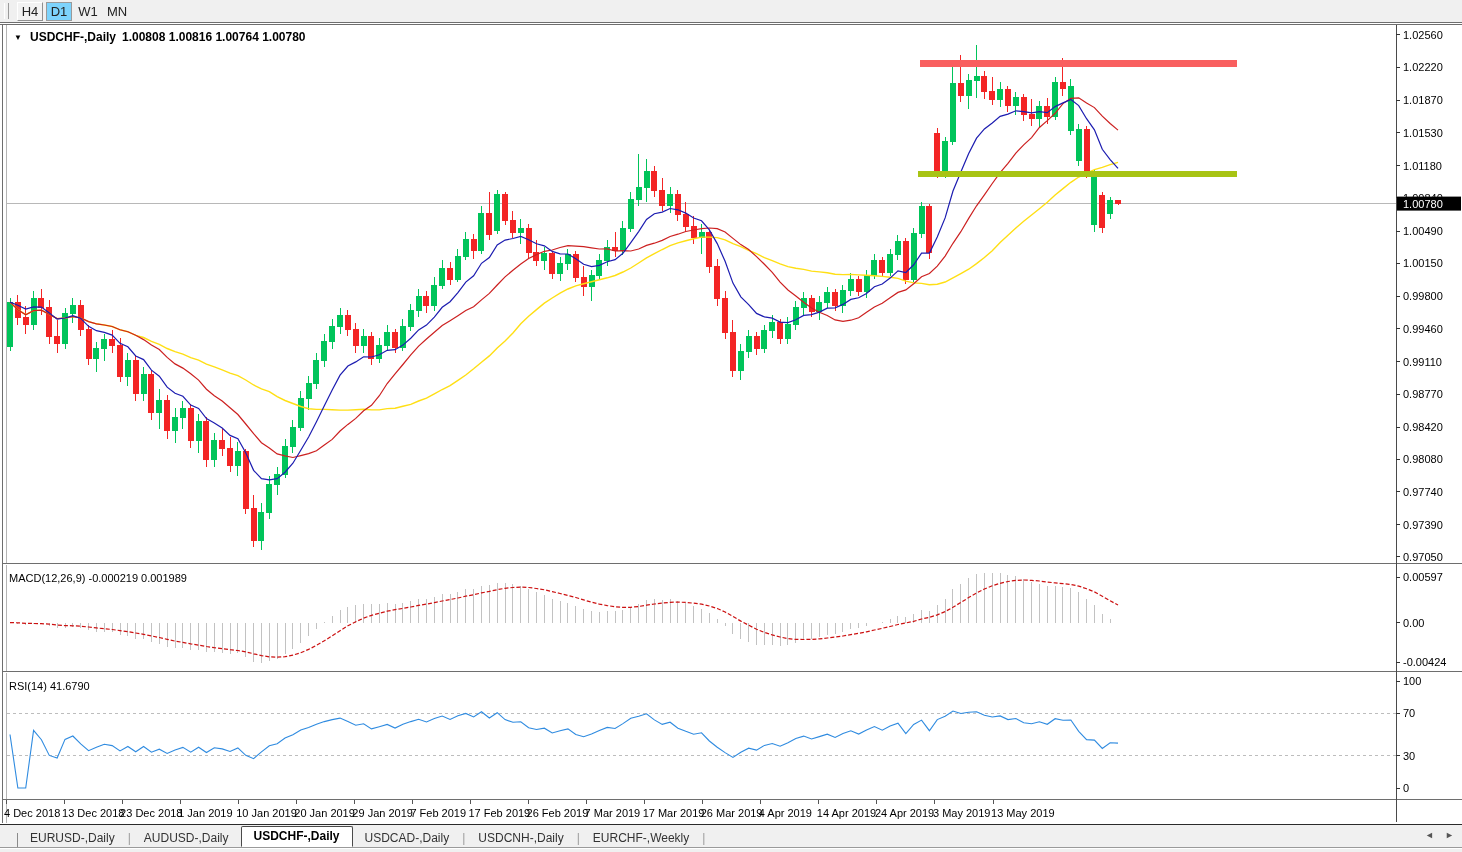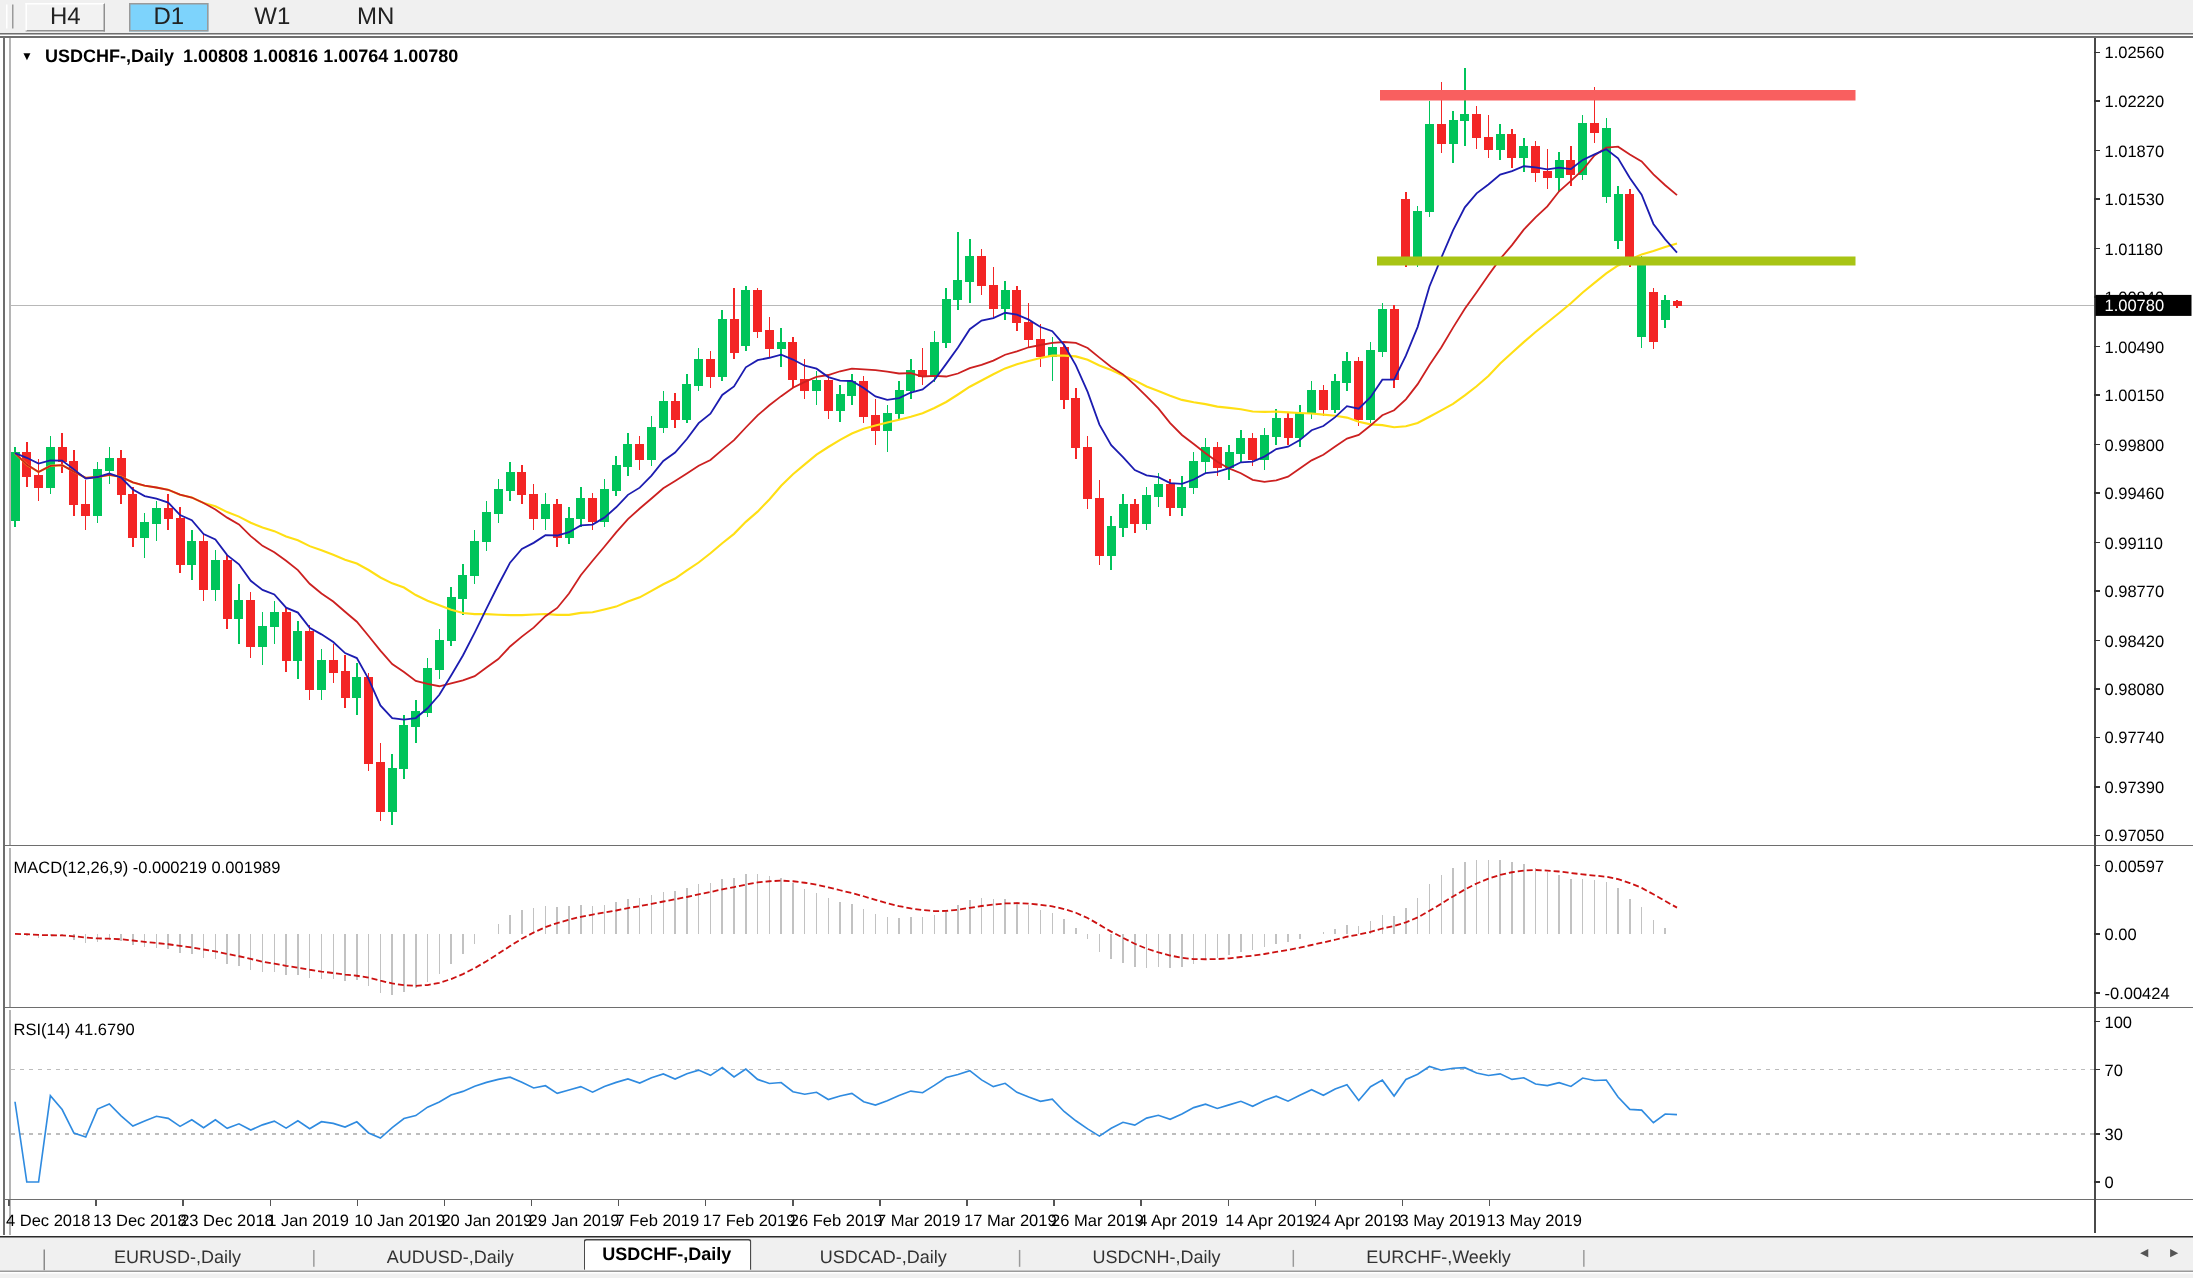--- a/index.html
+++ b/index.html
@@ -2,30 +2,30 @@
 <html><head>
 <meta charset="utf-8">
 <style>
   html,body{margin:0;padding:0;background:#d4d0c8;}
   .page{position:relative;width:1462px;height:852px;background:#ffffff;overflow:hidden;
         font-family:"Liberation Sans",sans-serif;}
   
   .toolbar{position:absolute;left:0;top:0;width:1462px;height:23px;background:#f0f0f0;
            border-bottom:1px solid #6e6e6e;display:flex;align-items:center;box-sizing:border-box;}
   .tb-handle{width:3px;height:16px;margin:0 8px 0 4px;border-left:1px solid #ffffff;border-right:1px solid #9a9a9a;}
-  .tf{width:53px;height:19px;font-family:"Liberation Sans",sans-serif;font-size:16px;color:#222;
-      background:#f0f0f0;border:1px solid transparent;padding:0;margin-right:16px;}
+  .tf{width:26px;height:19px;font-family:"Liberation Sans",sans-serif;font-size:13px;color:#222;
+      background:#f0f0f0;border:1px solid transparent;padding:0;margin-right:3px;}
   .tf.raised{border-color:#ffffff #8f8f8f #8f8f8f #ffffff;background:#f2f2f2;}
   .tf.active{border:1px solid #9a9a9a;background:#7dd3fc;}
   
   #chart-svg{position:absolute;left:0;top:0;}
   
   .tabbar{position:absolute;left:0;top:824px;width:1462px;height:28px;background:#f0f0f0;
           border-top:1px solid #2b2b2b;box-sizing:border-box;}
-  .tabs-row{position:absolute;left:17px;top:1px;height:21px;display:flex;align-items:flex-end;gap:34px;}
+  .tabs-row{position:absolute;left:5px;top:1px;height:21px;display:flex;align-items:flex-end;}
   .tab-stub{width:12px;height:14px;border-right:1px solid #8a8a8a;margin-bottom:0;}
   .tab{height:17px;line-height:17px;padding:0 12px;font-size:12px;color:#333;white-space:nowrap;cursor:default;}
   .tab.active{background:#ffffff;border:1px solid #4a4a4a;border-bottom:1px solid #ffffff;
               font-weight:bold;color:#000;height:19px;line-height:19px;border-radius:2px 2px 0 0;}
   .tabsep{color:#9a9a9a;font-size:12px;line-height:17px;padding:0 1px;}
   .tab-groove{position:absolute;left:0;top:22px;width:1462px;height:6px;background:#f0f0f0;
               border-top:1px solid #9a9a9a;box-shadow:inset 0 1px 0 #ffffff;}
   .tabarrow{position:absolute;top:5px;font-size:9px;color:#555;cursor:default;}
   .tabarrow.left{right:28px;}
   .tabarrow.right{right:8px;}

